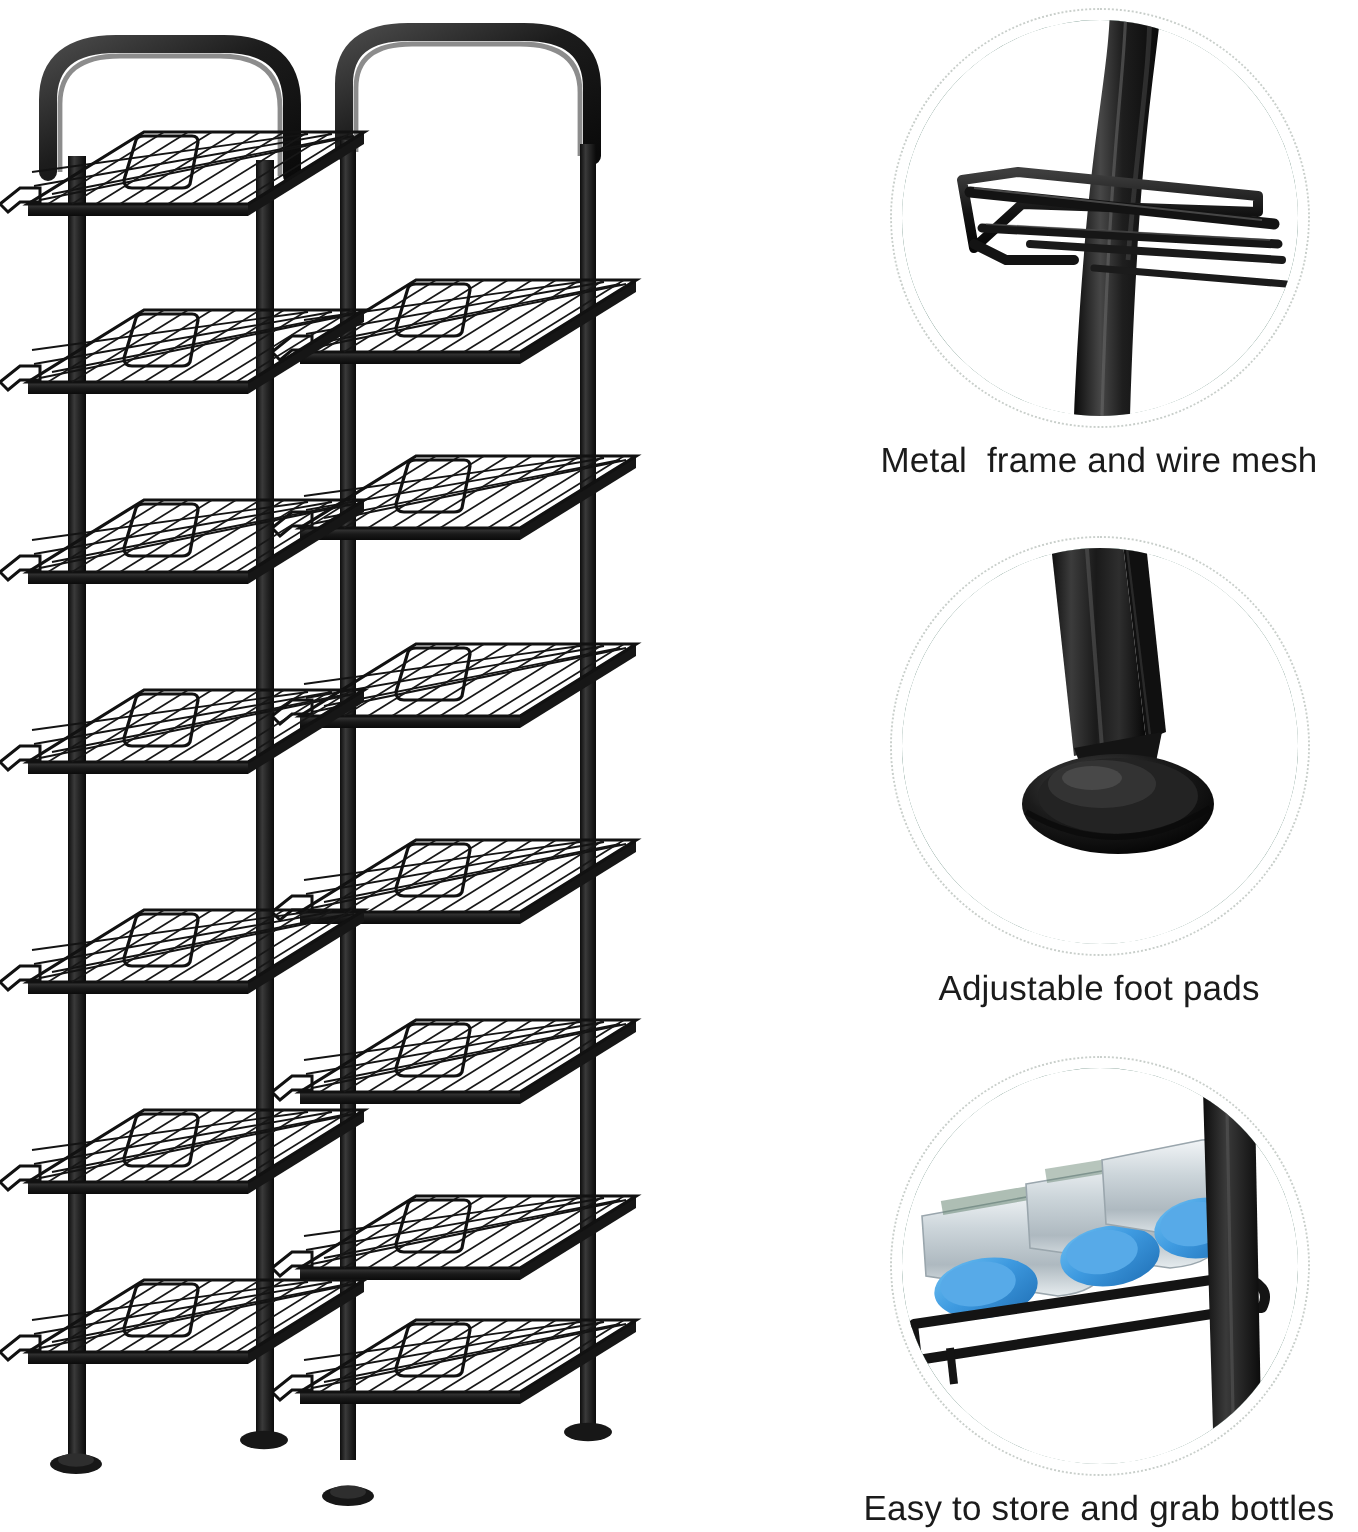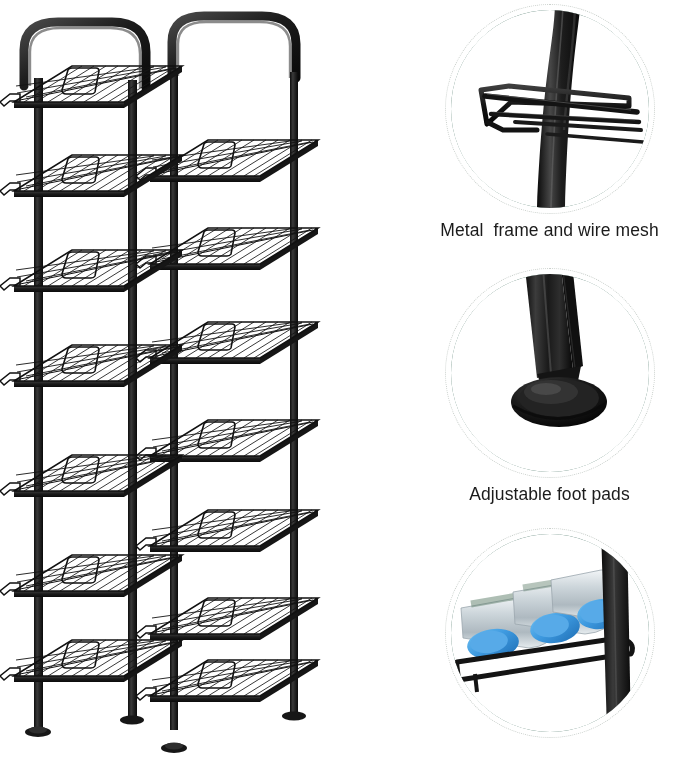--- a/index.html
+++ b/index.html
@@ -394,16 +394,17 @@
             <path d="M8,146 L174,120" fill="none" stroke="#141414" stroke-width="5" stroke-linecap="round"></path>
             <path d="M6,128 L8,146" fill="none" stroke="#141414" stroke-width="4"></path>
             <path d="M168,104 Q186,108 180,120 L174,120" fill="none" stroke="#141414" stroke-width="5" stroke-linejoin="round"></path>
             <path d="M24,140 L26,158" stroke="#141414" stroke-width="4"></path>
 
             <polygon points="150,-6 176,-6 180,198 156,198" fill="url(#f3post)"></polygon>
             <line x1="162" y1="-6" x2="166" y2="198" stroke="#5d5d5d" stroke-width="1.6" opacity="0.5"></line>
           </svg>
         </div>
       </div>
+      <div class="feature-caption">Easy to store and grab bottles</div>
     </div>
 
   </div>
 </div>
 
 </body></html>

